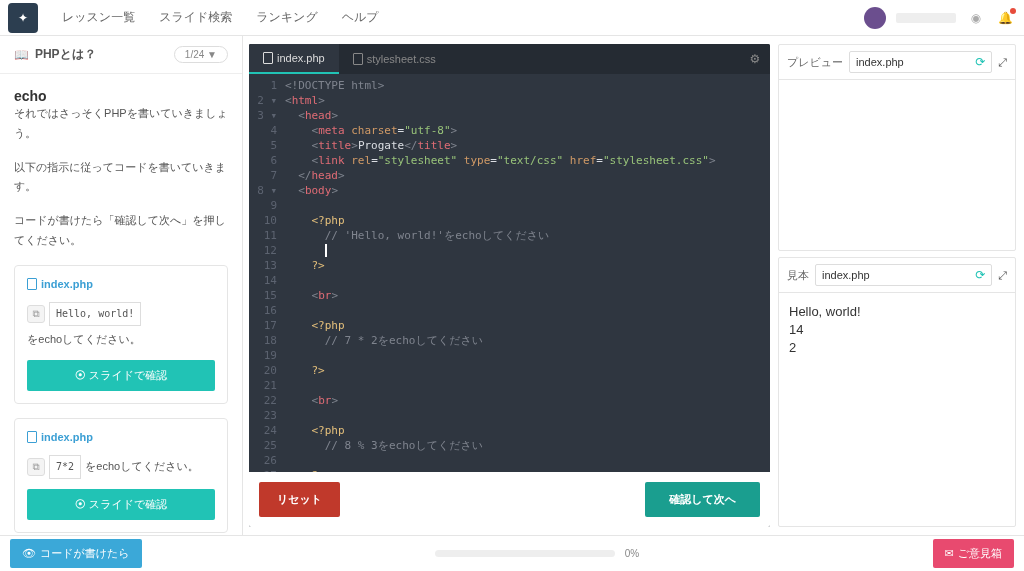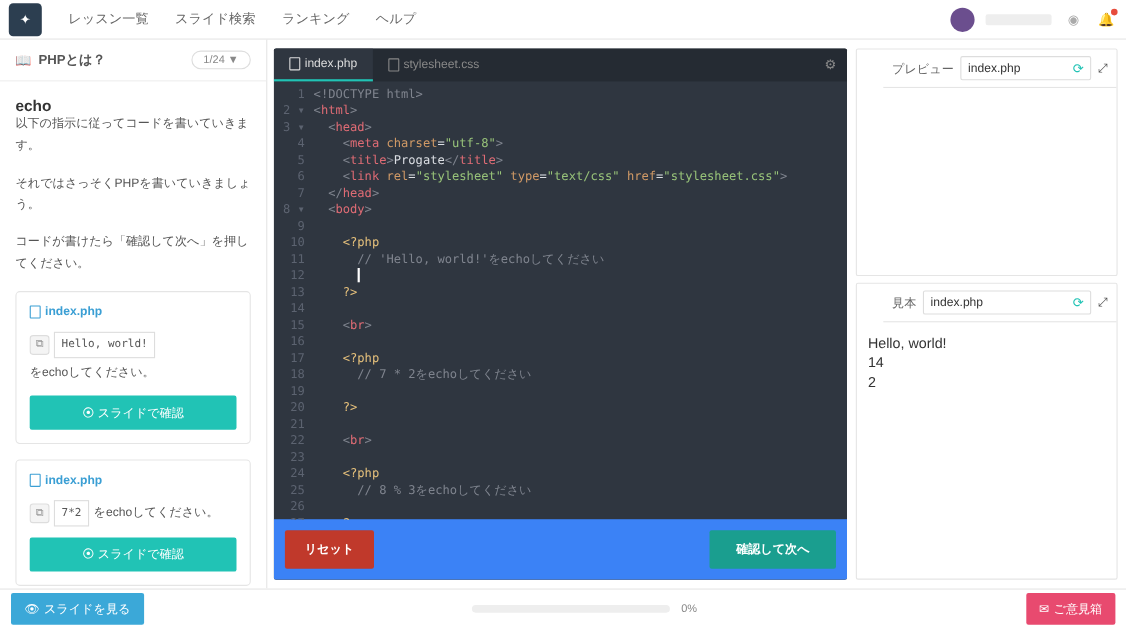--- a/index.html
+++ b/index.html
@@ -47,31 +47,31 @@
 .code { white-space: pre; }
 .t-red { color: #e06c75; }
 .t-orange { color: #d19a66; }
 .t-green { color: #98c379; }
 .t-yellow { color: #e5c07b; }
 .t-gray { color: #7f848e; }
 .t-white { color: #dcdfe4; }
 .t-fold { color: #5c6370; }
 .cursor-mark { border-left: 2px solid #fff; }
 
-.editor-footer { display: flex; gap: 8px; padding: 10px; background: #3b82f6; }
+.editor-footer { display: flex; gap: 8px; padding: 10px; background: #ffffff; }
 .ed-btn { border: none; padding: 10px 18px; font-size: 11px; font-weight: bold; color: #fff; border-radius: 2px; cursor: pointer; }
 .btn-reset { background: #c0392b; }
 .btn-hint { background: #7a8256; }
 .ed-spacer { flex: 1; }
 .btn-confirm { background: #1a9e8f; padding: 10px 24px; }
 
 
 .preview-panel { width: 238px; margin: 8px 8px 8px 2px; display: flex; flex-direction: column; gap: 6px; }
 .preview-box { border: 1px solid #e5e5e5; border-radius: 2px; display: flex; flex-direction: column; }
-.preview-header { display: flex; align-items: center; padding: 6px 8px; gap: 6px; border-bottom: 1px solid #e5e5e5; margin-left: 24px; }
+.preview-header { display: flex; align-items: center; padding: 6px 8px; gap: 6px; border-bottom: 1px solid #e5e5e5; }
 .preview-label { font-size: 11px; color: #666; }
 .preview-select { flex: 1; border: 1px solid #ddd; border-radius: 2px; padding: 3px 6px; font-size: 11px; display: flex; align-items: center; justify-content: space-between; cursor: pointer; }
 .reload-icon { color: #21c3b5; font-size: 12px; }
 .expand-icon { color: #555; cursor: pointer; font-size: 11px; }
 .preview-body { padding: 10px; font-size: 13px; color: #333; line-height: 1.4; flex: 1; min-height: 40px; }
 .preview-top { flex: 1; }
 .preview-bottom { height: 270px; }
 
 
 .footer { position: absolute; bottom: 0; left: 0; right: 0; height: 36px; border-top: 1px solid #e5e5e5; display: flex; align-items: center; padding: 0 10px; background: #fff; }
@@ -102,22 +102,22 @@
 <div class="main">
 
   <div class="left-panel">
     <div class="left-header">
       <div class="lesson-title">📖 <span>PHPとは？</span></div>
       <div class="page-indicator">1/24 ▼</div>
     </div>
     <div class="left-content">
       <div class="section-heading">echo</div>
       <div id="paragraphs">
+          <div class="section-text">それではさっそくPHPを書いていきましょう。</div>
           <div class="section-text">以下の指示に従ってコードを書いていきます。</div>
-          <div class="section-text">それではさっそくPHPを書いていきましょう。</div>
           <div class="section-text">コードが書けたら「確認して次へ」を押してください。</div>
         </div>
       <div id="tasks">
           <div class="task-card">
             <div class="task-file"><span class="file-icon"></span>index.php</div>
             <div class="task-body">
       <span class="badge-icon">⧉</span>
       <span class="code-chip">Hello, world!</span>
       <span>をechoしてください。</span>
     </div>
@@ -280,21 +280,21 @@
             <span class="reload-icon">⟳</span>
         </div>
         <span class="expand-icon">⤢</span>
       </div>
       <div class="preview-body" id="sample-output">Hello, world!<br>14<br>2</div>
     </div>
   </div>
 </div>
 
 <div class="footer">
-  <button class="view-slide-btn">👁 <span>スライドを見る</span></button>
+  <button class="view-slide-btn">👁 <span>コードが書けたら</span></button>
   <div class="progress-wrap">
     <div class="progress-bar">
         <div class="progress-fill"></div>
       </div>
     <span class="progress-text">0%</span>
   </div>
   <button class="feedback-btn">✉ <span>ご意見箱</span></button>
 </div>
 
 </body></html>

